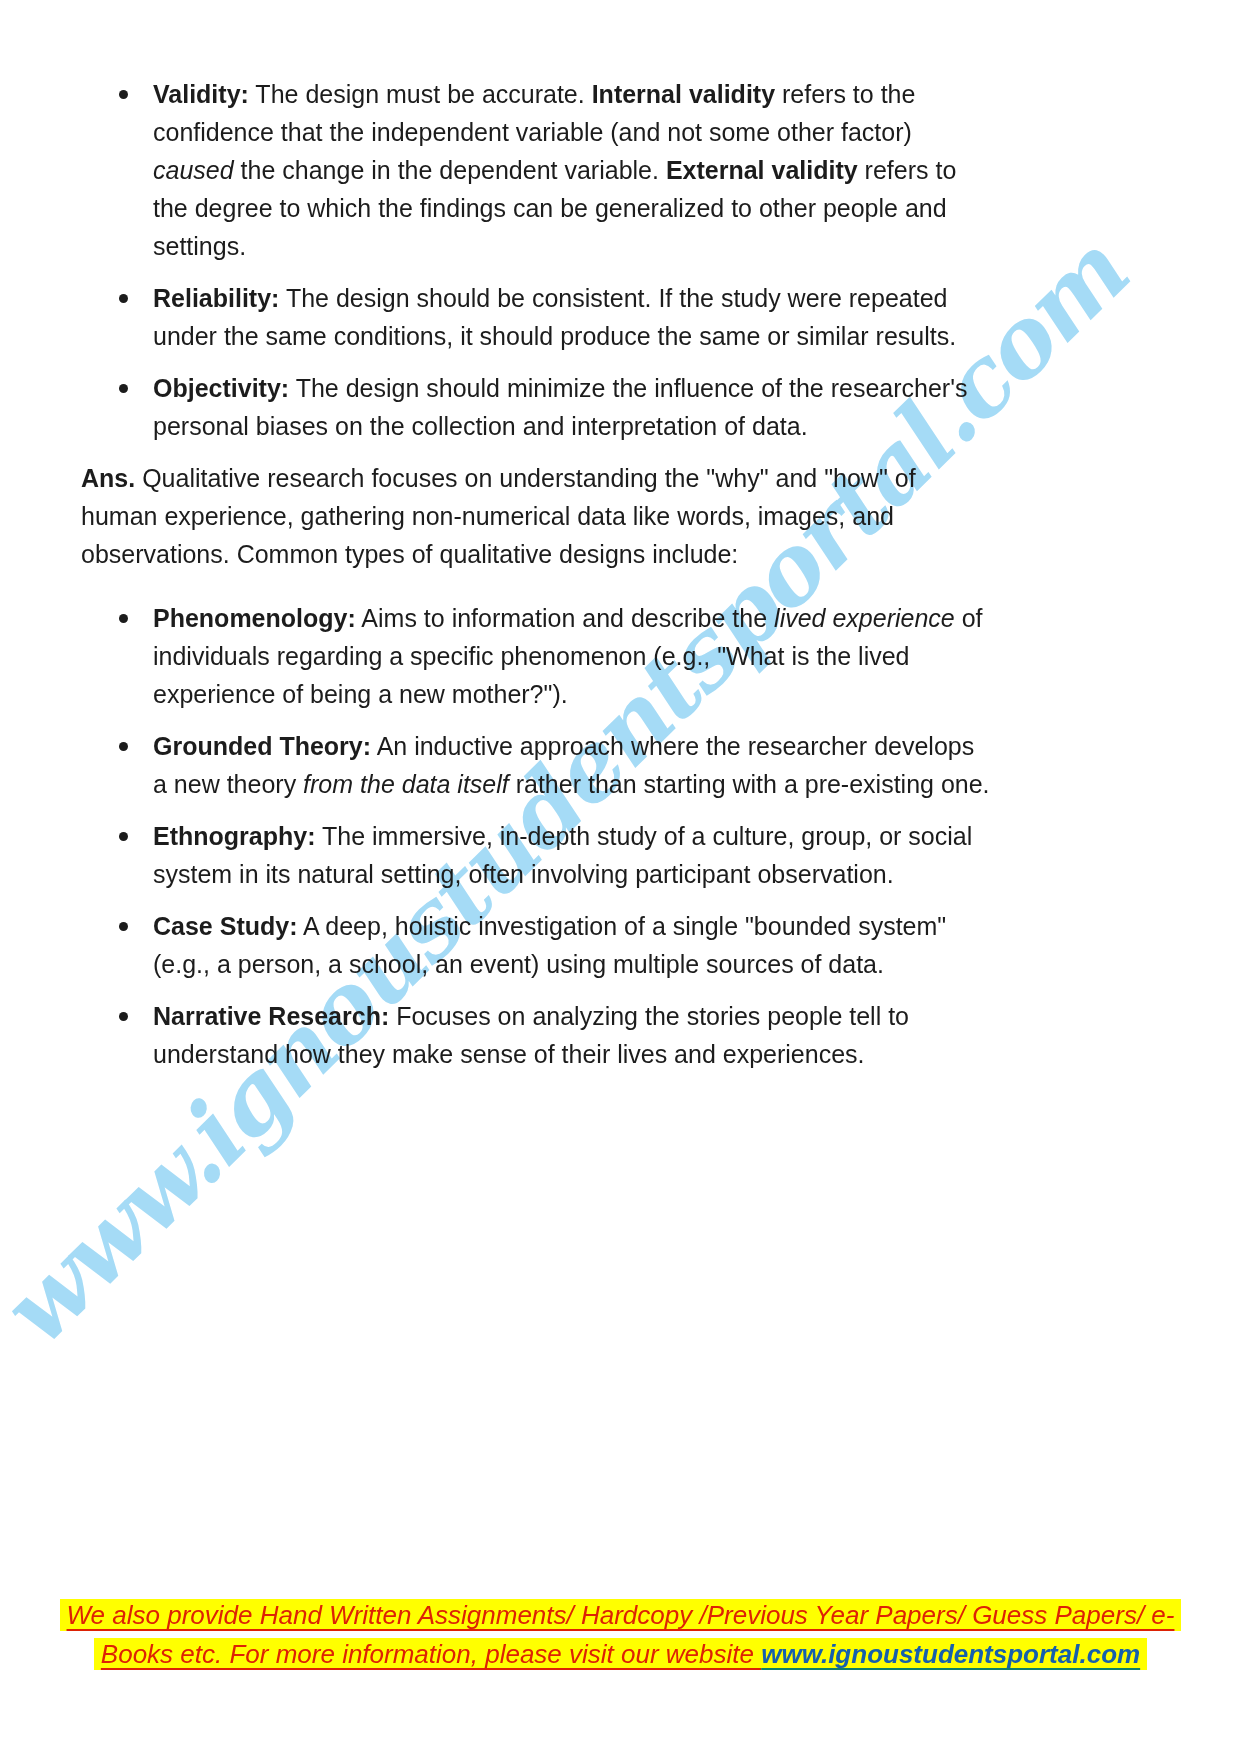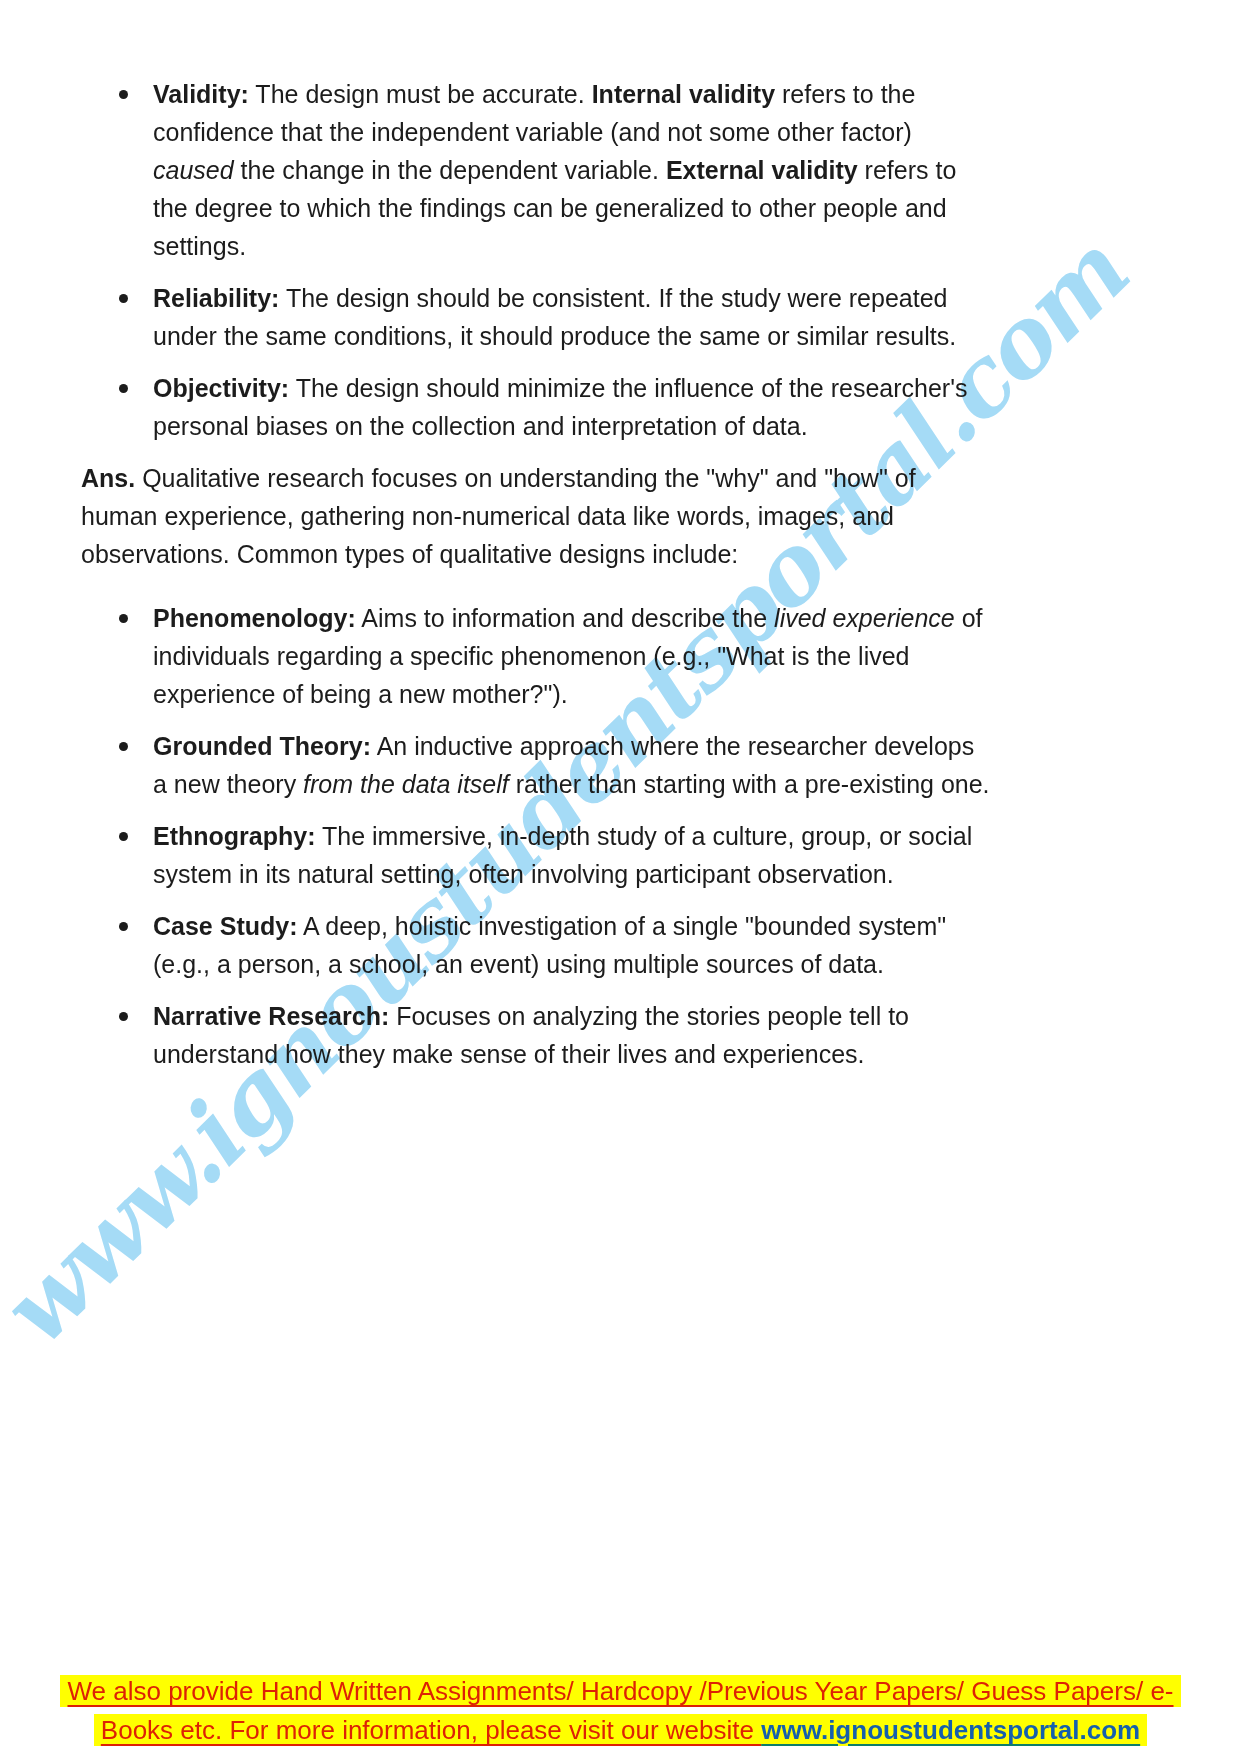--- a/index.html
+++ b/index.html
@@ -58,22 +58,23 @@
   .b{font-weight:bold;}
   .it{font-style:italic;}
   .heading{
     font-weight:bold;
     margin-top:56px;
     margin-bottom:26px;
   }
   .answer{margin-bottom:26px;}
   .footer{
     position:absolute;
-    left:0;right:0;top:1672px;
+    left:0;right:0;top:1596px;
     text-align:center;
+    font-style:italic;
     font-size:26px;
     line-height:39px;
     color:var(--fred);
     z-index:2;
   }
   .fline{white-space:nowrap;}
   .hl{
     background:var(--hl);
     padding:1px 7px;
   }

